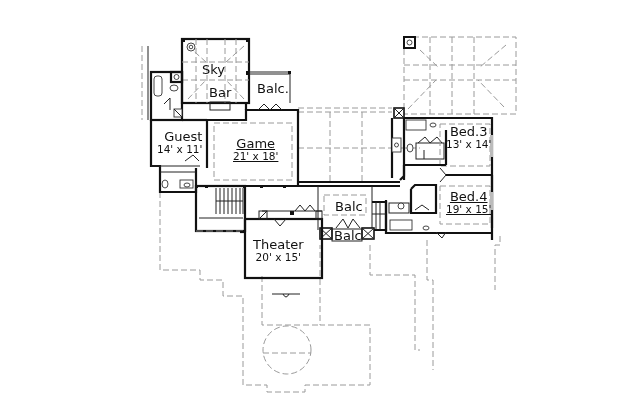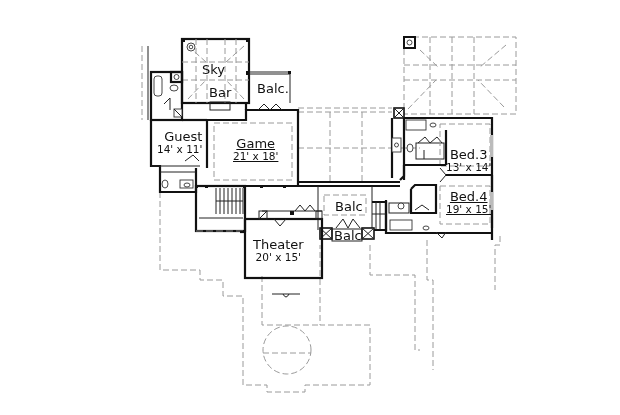--- a/index.html
+++ b/index.html
@@ -225,21 +225,21 @@
   <span class="room-name">Balc.</span>
 </div>
 <div class="label" style="left:157px; top:130px;text-align:right;">
   <span class="room-name">Guest</span>
   <span class="room-dim">14' x 11'</span>
 </div>
 <div class="label" style="left:233px; top:137px;text-decoration:underline;">
   <span class="room-name">Game</span>
   <span class="room-dim">21' x 18'</span>
 </div>
-<div class="label" style="left:446px; top:148px;">
+<div class="label" style="left:446px; top:125px;">
   <span class="room-name">Bed.3</span>
   <span class="room-dim">13' x 14'</span>
 </div>
 <div class="label" style="left:446px; top:190px;text-decoration:underline;">
   <span class="room-name">Bed.4</span>
   <span class="room-dim">19' x 15'</span>
 </div>
 <div class="label" style="left:335px; top:200px;">
   <span class="room-name">Balc</span>
 </div>

